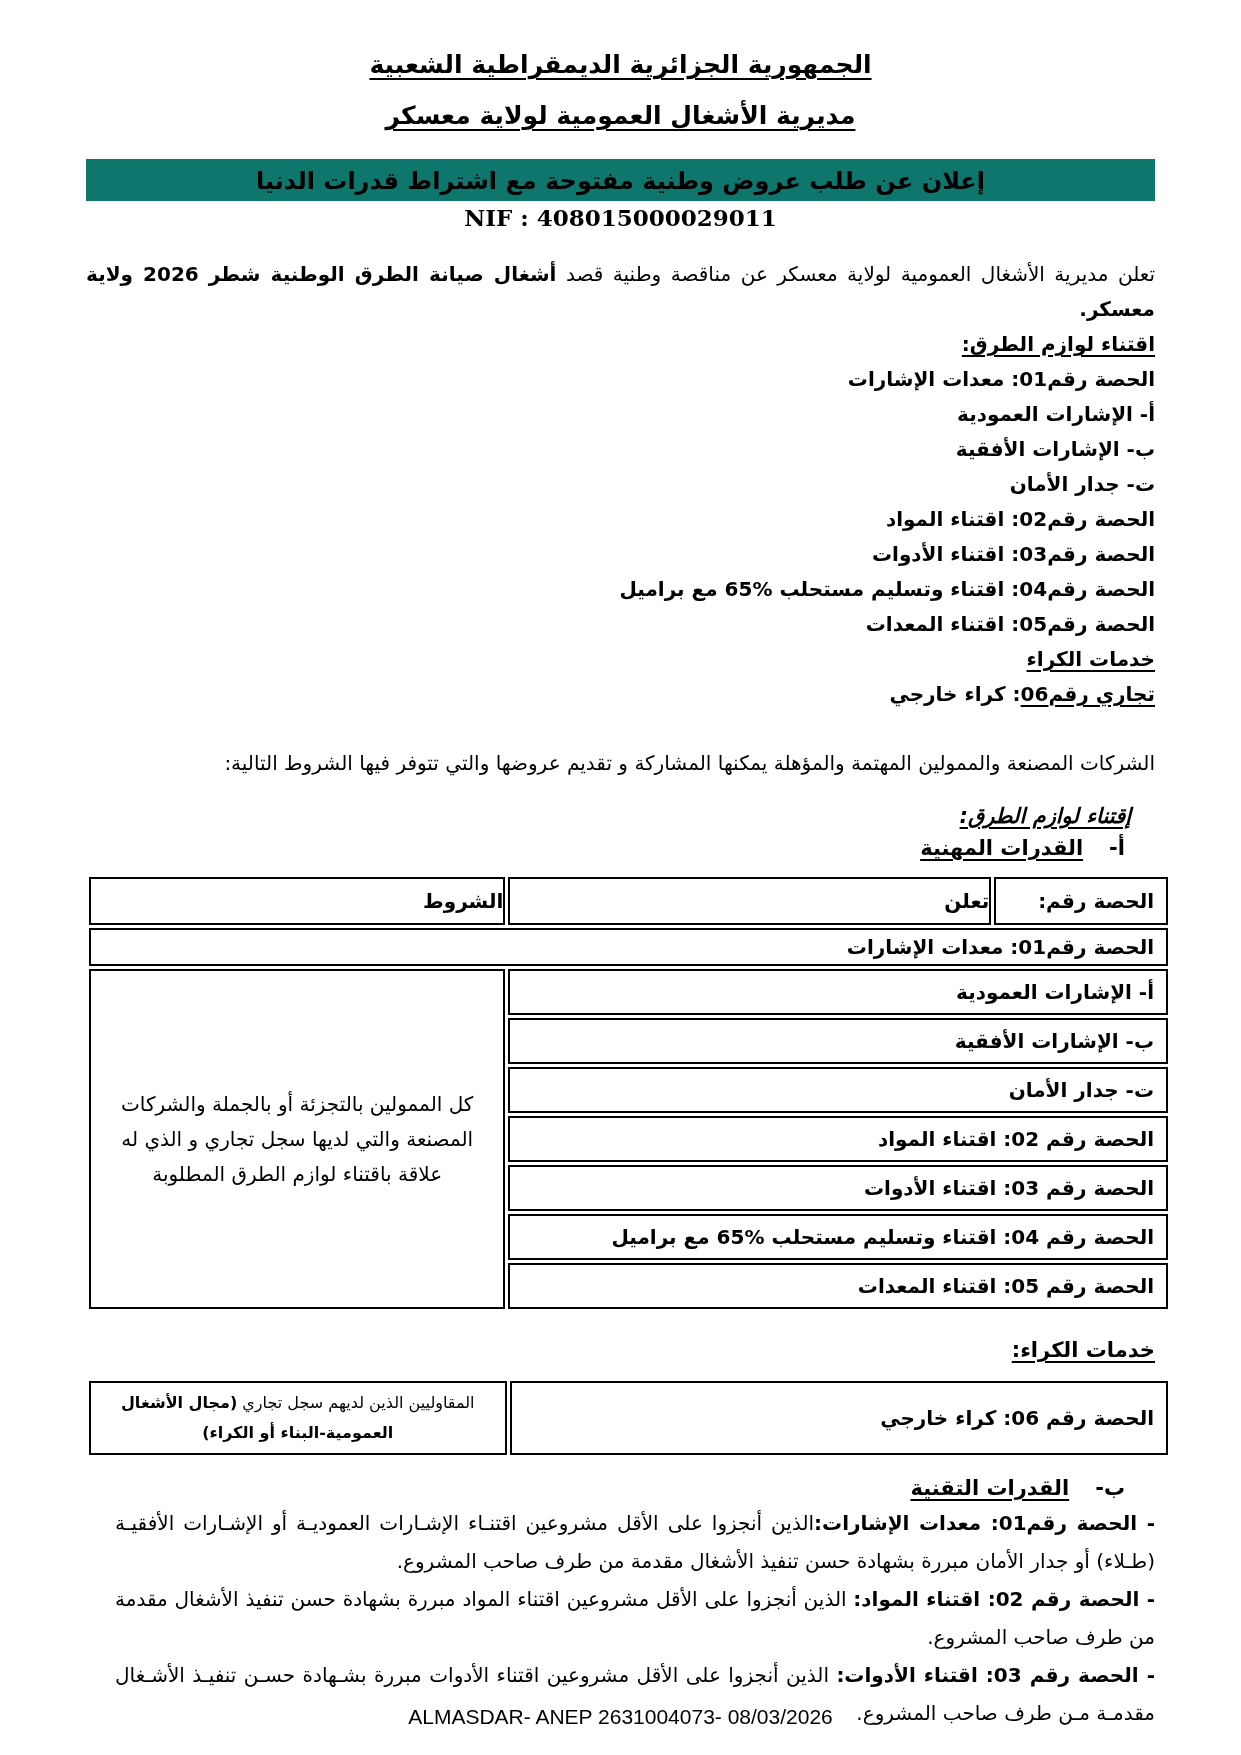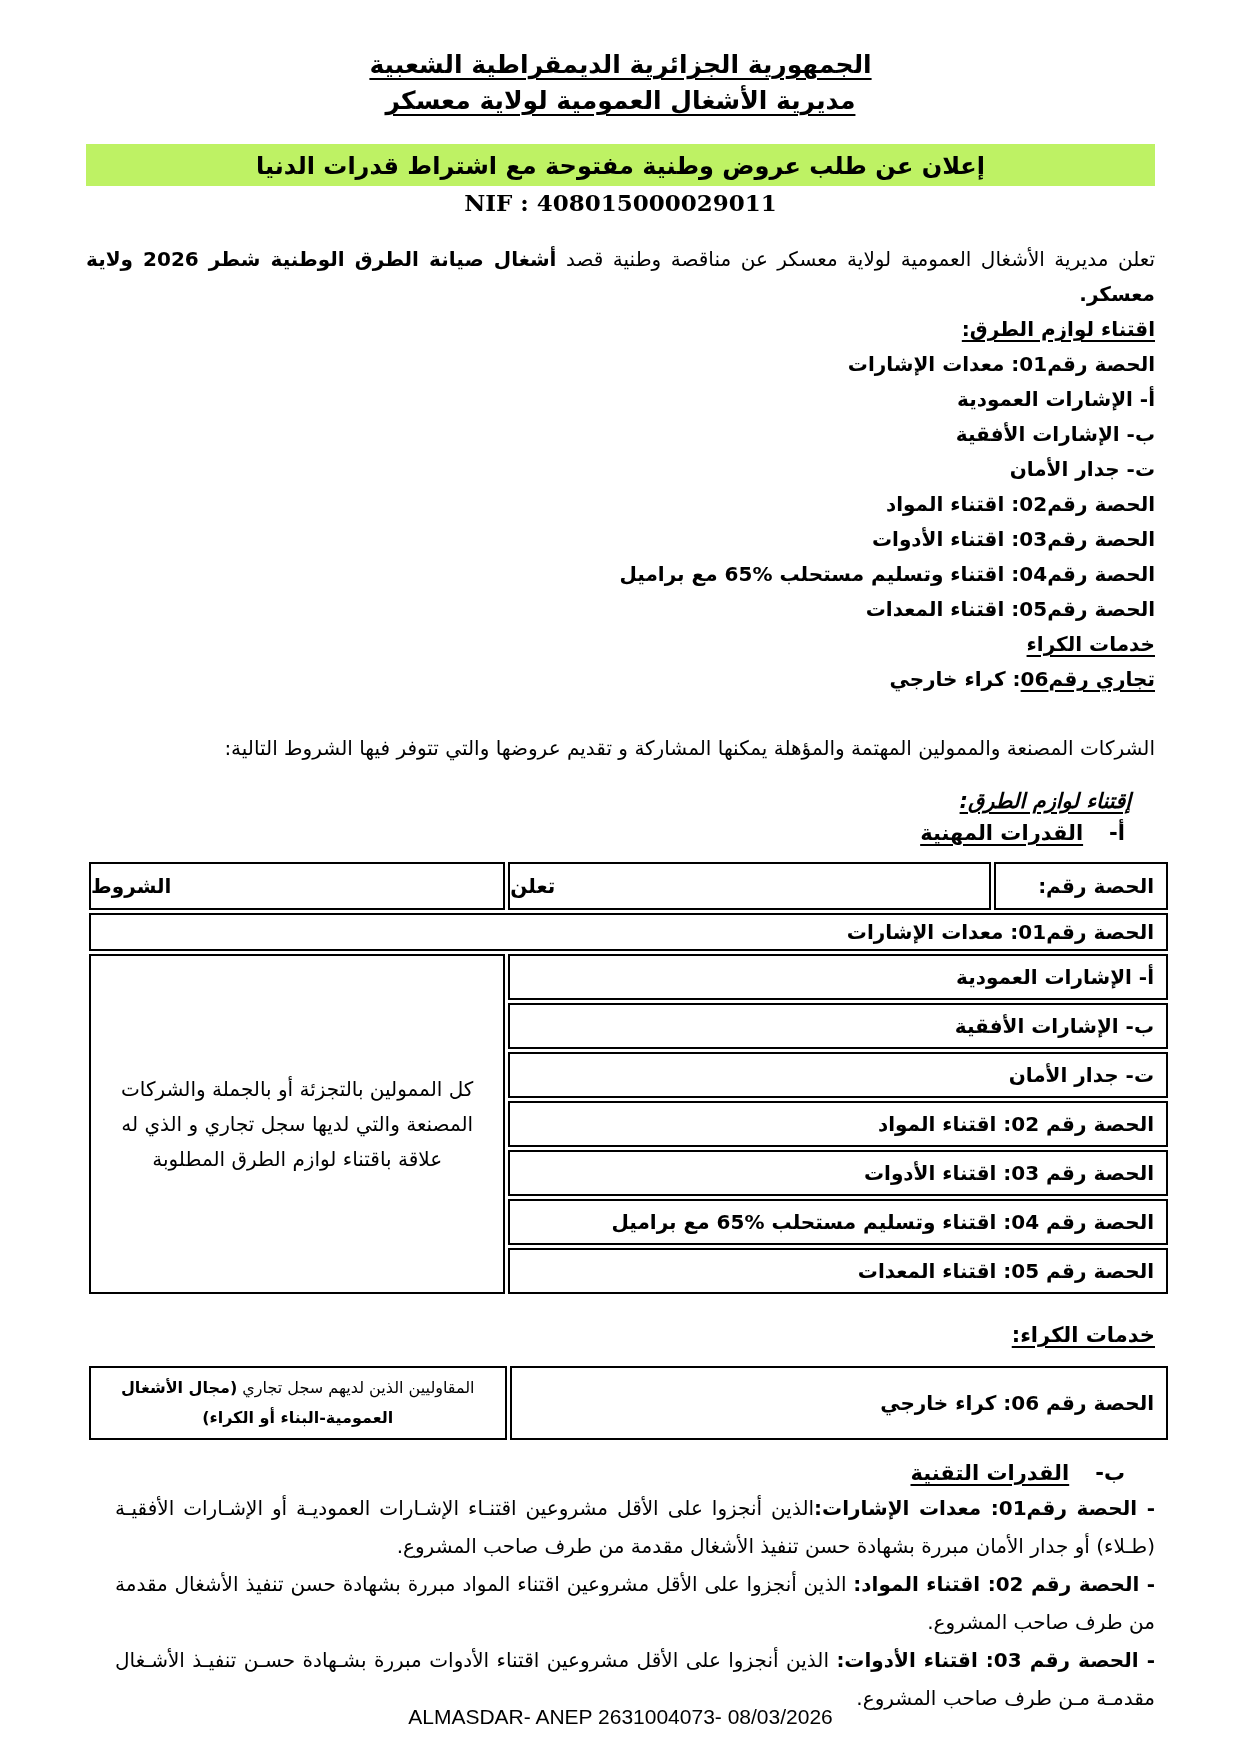--- a/index.html
+++ b/index.html
@@ -14,21 +14,21 @@
   .page {
     position: relative;
     width: 1241px; height: 1755px;
     direction: rtl;
   }
   .content { padding: 0 86px; }
 
   .h-line { text-align: center; font-weight: bold; font-size: 25px; line-height: 34px; }
   .h-line .ul { text-decoration: underline; text-underline-offset: 5px; text-decoration-thickness: 2px; }
   .h1 { padding-top: 48px; }
-  .h2 { margin-top: 2px; }
+  .h2 { margin-top: 17px; }
 
   .band {
     margin-top: 26px;
     text-align: center;
     font-weight: bold;
     font-size: 24px;
     padding: 8px 0 6px 0;
   }
   .nif {
     text-align: center;
@@ -73,21 +73,21 @@
     width: 1085px;
     margin-right: -16px;
     table-layout: fixed;
   }
   table.doc-table td, table.doc-table th {
     border: 2px solid #000;
     vertical-align: middle;
     font-size: 20px;
   }
   .t1 { margin-top: 10px; }
-  .th-cell { font-weight: bold; text-align: left; height: 48px; }
+  .th-cell { font-weight: bold; text-align: right; height: 48px; }
   .th-lot { text-align: right; padding-right: 12px; }
   .row-span-cell { font-weight: bold; text-align: right; padding: 5px 12px; height: 34px; }
   .item-cell { font-weight: bold; text-align: right; padding: 5px 12px; height: 46px; }
   .cond-cell {
     text-align: center; font-weight: normal;
     line-height: 35px; padding: 8px 24px;
   }
   .t2 { margin-top: 12px; }
   .t2 .lot-cell { font-weight: bold; text-align: right; padding: 5px 12px; height: 74px; }
   .t2 .cond2-cell { text-align: center; line-height: 30px; padding: 4px 8px; font-size: 16px; }
@@ -121,21 +121,21 @@
 <div class="page">
   <div class="content">
 
     <div class="h-line h1">
       <span class="ul">الجمهورية الجزائرية الديمقراطية الشعبية</span>
     </div>
     <div class="h-line h2">
       <span class="ul">مديرية الأشغال العمومية لولاية معسكر</span>
     </div>
 
-    <div class="band" style="background-color: #bef264;">إعلان عن طلب عروض وطنية مفتوحة مع اشتراط قدرات الدنيا</div>
+    <div class="band" style="background-color: #0f766e;">إعلان عن طلب عروض وطنية مفتوحة مع اشتراط قدرات الدنيا</div>
 
     <div class="nif">NIF : 408015000029011</div>
 
     <div class="intro"><span>تعلن مديرية الأشغال العمومية لولاية معسكر عن مناقصة وطنية قصد </span><span class="b">أشغال صيانة الطرق الوطنية شطر 2026 ولاية معسكر.</span></div>
 
     <div class="lot-line u">اقتناء لوازم الطرق:</div>
     <div class="lot-line">الحصة رقم01: معدات الإشارات</div>
     <div class="lot-line">أ- الإشارات العمودية</div>
     <div class="lot-line">ب- الإشارات الأفقية</div>
     <div class="lot-line">ت- جدار الأمان</div>

